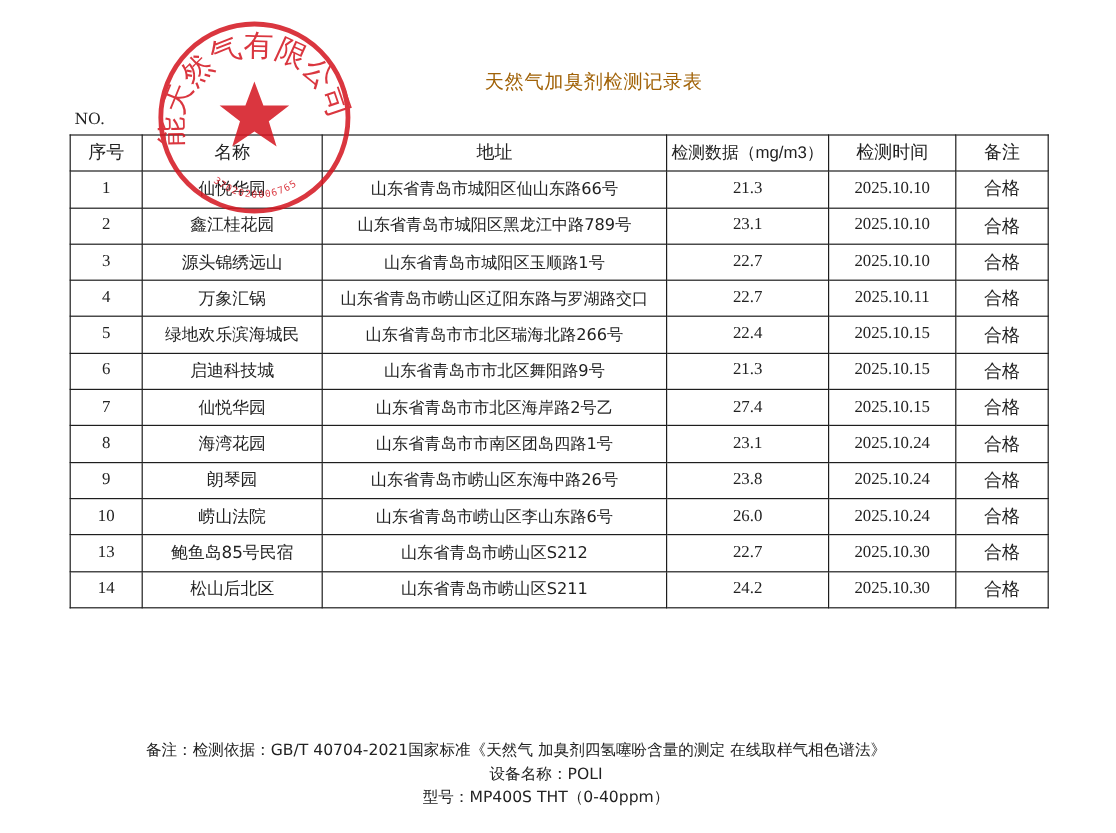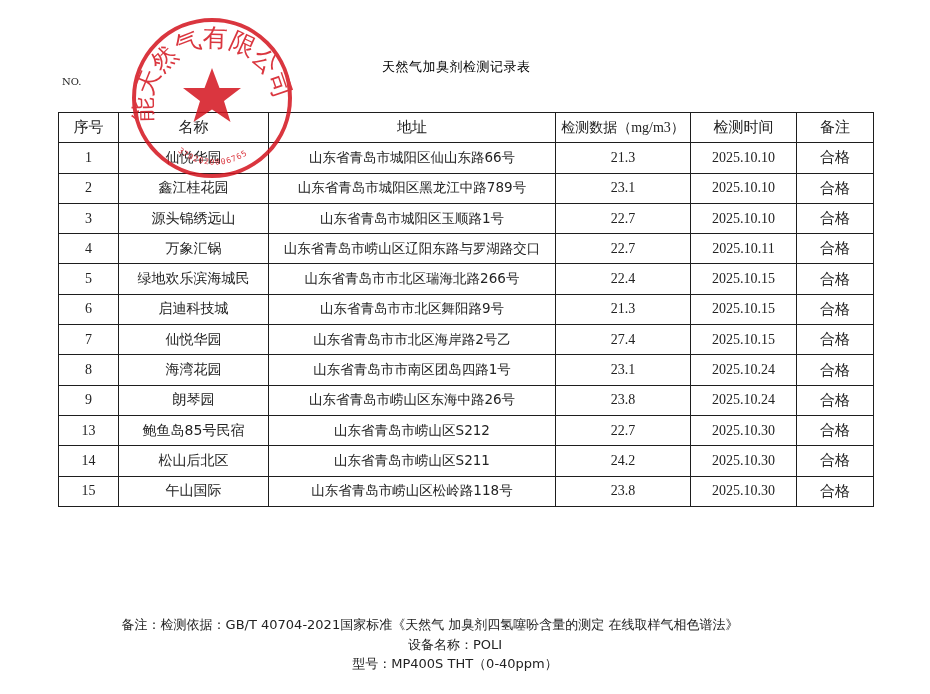--- a/index.html
+++ b/index.html
@@ -2,33 +2,33 @@
 <html><head>
 <meta charset="utf-8">
 <style>
   html, body { margin:0; padding:0; }
   body {
     width:930px; height:694px; position:relative; overflow:hidden;
     background:#ffffff; color:#1a1a1a;
     font-family:"DejaVu Serif","Liberation Serif",serif;
   }
   .title {
-    position:absolute; left:382px; top:58px; font-size:13px; letter-spacing:0.5px;
-    font-family:"DejaVu Sans","Liberation Sans",sans-serif; color:#000000;
+    position:absolute; left:404px; top:58px; font-size:16px; letter-spacing:0.5px;
+    font-family:"DejaVu Sans","Liberation Sans",sans-serif; color:#a16207;
   }
-  .no-label { position:absolute; left:62px; top:76px; font-size:10px; color:#222; }
+  .no-label { position:absolute; left:62px; top:92px; font-size:13px; color:#222; }
   table.rec {
     position:absolute; left:58px; top:112px; border-collapse:collapse;
     width:815px; table-layout:fixed;
   }
   table.rec td, table.rec th {
     border:1.6px solid #1e1e1e; height:29.3px; padding:0; text-align:center;
     font-weight:normal; white-space:nowrap; overflow:hidden; color:#222;
   }
-  table.rec th { font-size:15px; font-family:Liberation Serif, serif;margin-top:44px; }
+  table.rec th { font-size:15px; font-family:Liberation Sans, sans-serif;margin-top:44px; }
   td.idx, td.num, td.date { font-family:"Liberation Serif","DejaVu Serif",serif; font-size:14px; }
   td.name, td.addr, td.remark { font-family:"DejaVu Sans","Liberation Sans",sans-serif; font-size:14px; }
   td.addr { font-size:13.5px; }
   td.remark { font-size:15px;font-family:Liberation Mono, monospace; }
   .footer { position:absolute; left:0; width:930px; text-align:center; font-size:13px; color:#222;
     font-family:"DejaVu Sans","Liberation Sans",sans-serif; }
   .footer.l1 { top:616px; left:-35px; font-size:13px; }
   .footer.l2 { top:636px; left:-10px; }
   .footer.l3 { top:655px; left:-10px; }
   .stamp {
@@ -128,40 +128,40 @@
       </tr>
       <tr>
         <td class="idx">9</td>
         <td class="name">朗琴园</td>
         <td class="addr">山东省青岛市崂山区东海中路26号</td>
         <td class="num">23.8</td>
         <td class="date">2025.10.24</td>
         <td class="remark">合格</td>
       </tr>
       <tr>
+        <td class="idx">10</td>
+        <td class="name">崂山法院</td>
+        <td class="addr">山东省青岛市崂山区李山东路6号</td>
+        <td class="num">26.0</td>
+        <td class="date">2025.10.24</td>
+        <td class="remark">合格</td>
+      </tr>
+      <tr>
         <td class="idx">13</td>
         <td class="name">鲍鱼岛85号民宿</td>
         <td class="addr">山东省青岛市崂山区S212</td>
         <td class="num">22.7</td>
         <td class="date">2025.10.30</td>
         <td class="remark">合格</td>
       </tr>
       <tr>
         <td class="idx">14</td>
         <td class="name">松山后北区</td>
         <td class="addr">山东省青岛市崂山区S211</td>
         <td class="num">24.2</td>
-        <td class="date">2025.10.30</td>
-        <td class="remark">合格</td>
-      </tr>
-      <tr>
-        <td class="idx">15</td>
-        <td class="name">午山国际</td>
-        <td class="addr">山东省青岛市崂山区松岭路118号</td>
-        <td class="num">23.8</td>
         <td class="date">2025.10.30</td>
         <td class="remark">合格</td>
       </tr>
     </tbody>
 </table>
 
 <div class="footer l1">备注：检测依据：GB/T 40704-2021国家标准《天然气 加臭剂四氢噻吩含量的测定 在线取样气相色谱法》</div>
 <div class="footer l2">设备名称：POLI</div>
 <div class="footer l3">型号：MP400S THT（0-40ppm）</div>
 

